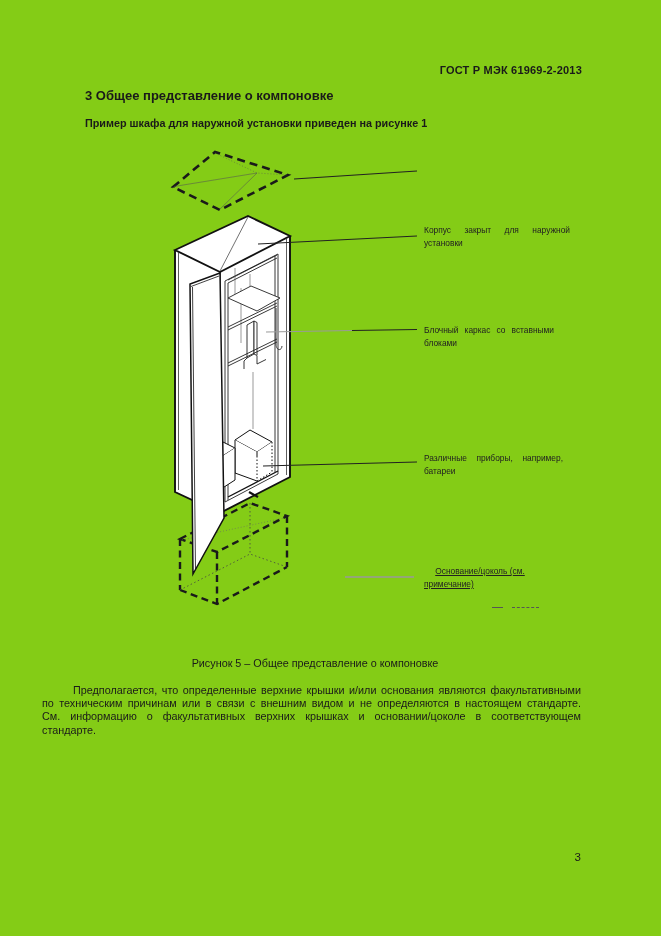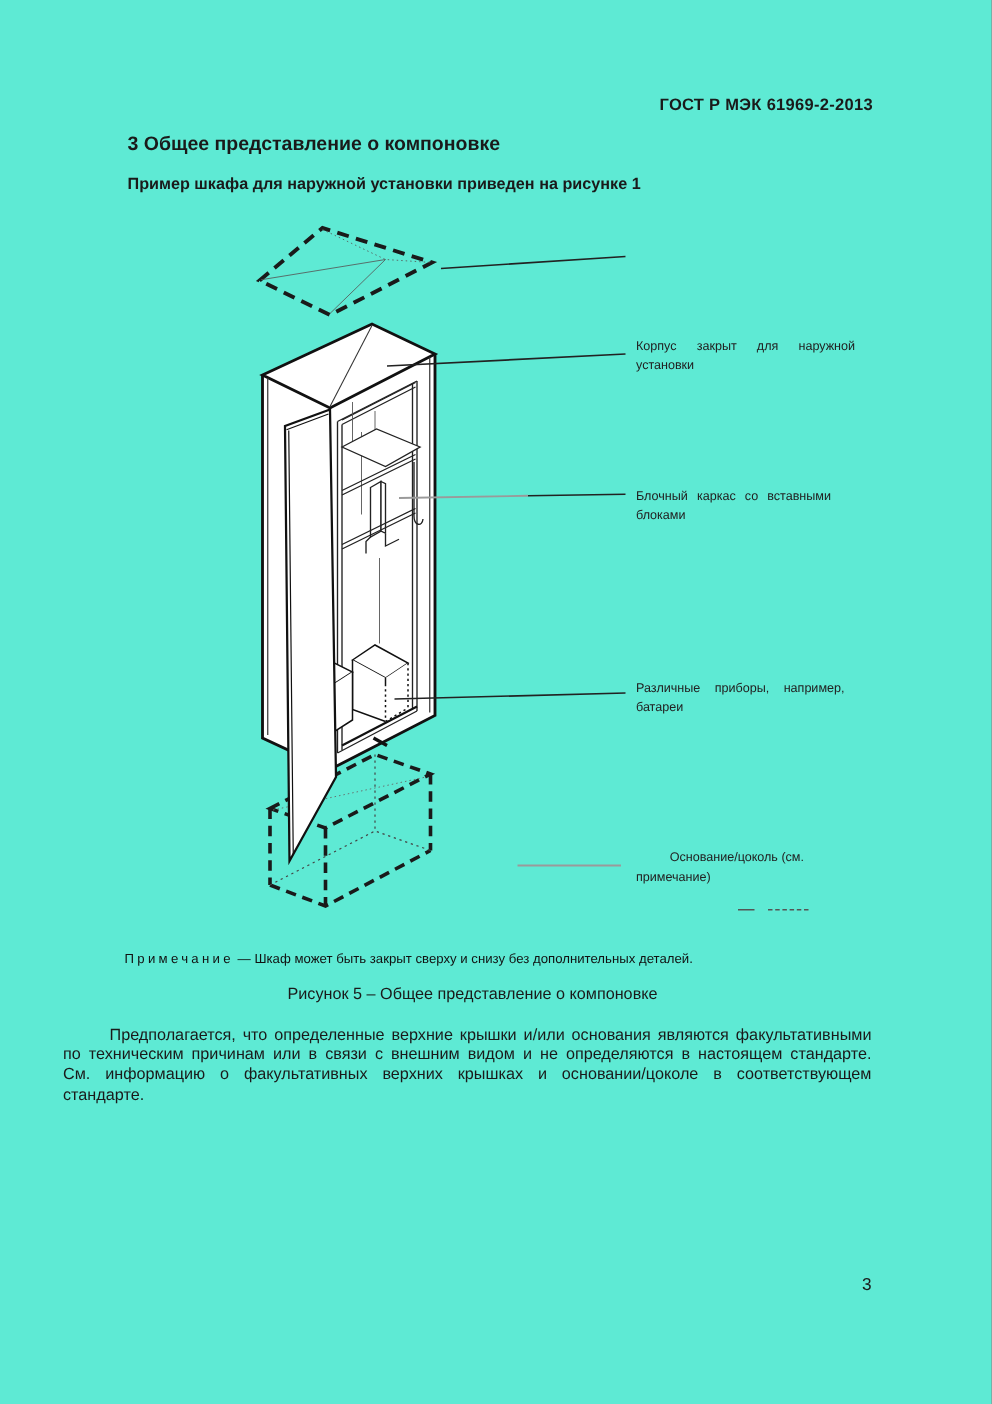--- a/index.html
+++ b/index.html
@@ -1,29 +1,29 @@
 <!DOCTYPE html>
 <html><head>
 <meta charset="utf-8">
 <style>
   html,body{margin:0;padding:0;background:#888;}
   .page{
-    position:relative;width:661px;height:936px;background:#5eead4;
+    position:relative;width:661px;height:936px;background:#84cc16;
     font-family:"Liberation Sans", sans-serif;color:#1a1a1a;overflow:hidden;
     margin:0 auto;
   }
   .abs{position:absolute;}
   .header{top:64px;left:0;width:582px;text-align:right;font-size:11px;font-weight:bold;letter-spacing:.2px;}
   .title{top:88px;left:85px;font-size:13px;font-weight:bold;}
   .intro{top:117px;left:85px;font-size:10.8px;font-weight:bold;}
   .fig-label{
     left:424px;font-size:8.4px;line-height:13.2px;color:#222;
     text-align:justify;text-align-last:left;
   }
-  .fig-label.nojust{text-align:right;}
+  .fig-label.nojust{text-align:center;text-decoration:underline;}
   .lab1{top:164px;width:118px;}
   .lab2{top:224px;width:146px;}
   .lab3{top:324px;width:130px;}
   .lab4{top:452px;width:139px;}
   .lab5{top:565px;width:112px;}
   .artifact{top:598px;left:492px;width:60px;height:6px;}
   .artifact .a1{display:inline-block;width:11px;border-bottom:1.6px solid #555;vertical-align:middle;}
   .artifact .a2{display:inline-block;width:27px;margin-left:9px;border-bottom:1.6px dashed #555;vertical-align:middle;}
   .note{top:634px;left:83px;width:500px;font-size:8.8px;color:#111;}
   .note .nlabel{letter-spacing:2.2px;}
@@ -121,25 +121,20 @@
 
   <div class="abs fig-label lab2">Корпус закрыт для наружной установки</div>
   <div class="abs fig-label lab3">Блочный каркас со вставными блоками</div>
   <div class="abs fig-label lab4">Различные приборы, например, батареи</div>
   <div class="abs fig-label lab5 nojust">Основание/цоколь (см. примечание)</div>
 
   <div class="abs artifact">
     <span class="a1"></span><span class="a2"></span>
   </div>
 
-  <div class="abs note">
-    <span class="nlabel">Примечание</span>
-    <span>—</span>
-    <span>Шкаф может быть закрыт сверху и снизу без дополнительных деталей.</span>
-  </div>
 
   <div class="abs caption">Рисунок 5 – Общее представление о компоновке</div>
 
   <div class="abs para">Предполагается, что определенные верхние крышки и/или основания являются факультативными по техническим причинам или в связи с внешним видом и не определяются в настоящем стандарте. См. информацию о факультативных верхних крышках и основании/цоколе в соответствующем стандарте.</div>
 
   <div class="abs pagenum">3</div>
 
 </div>
 
 </body></html>

